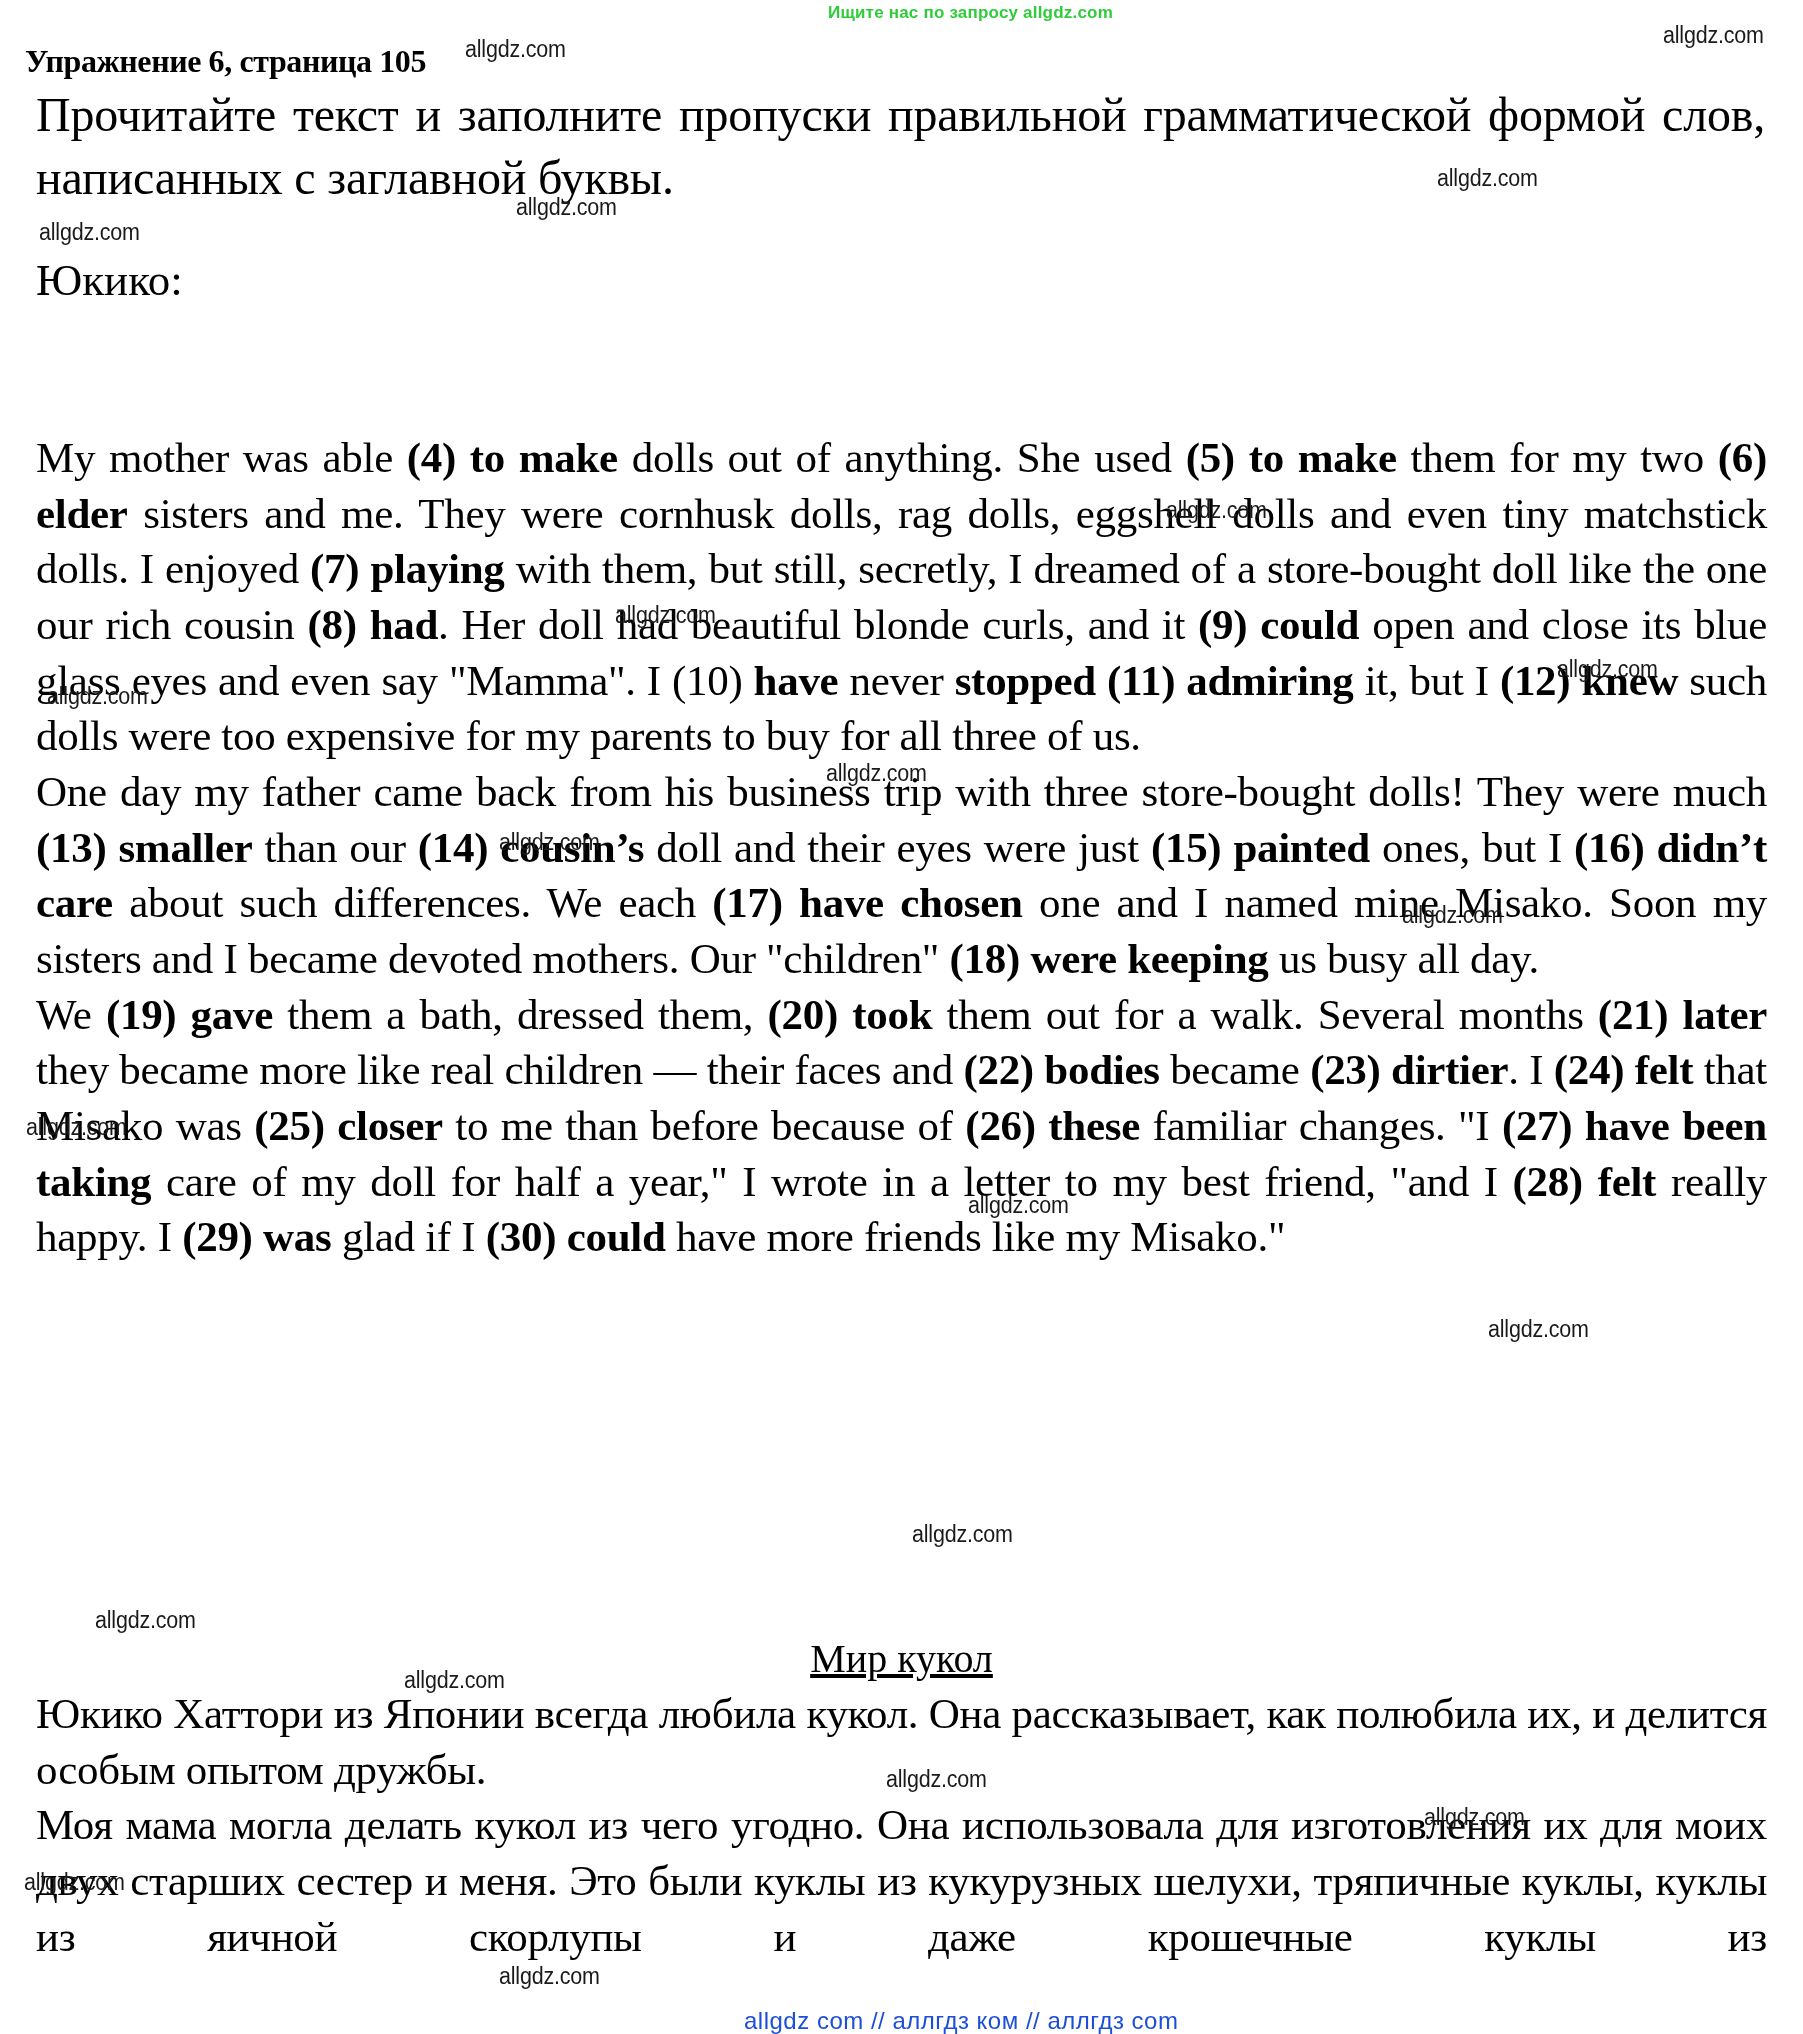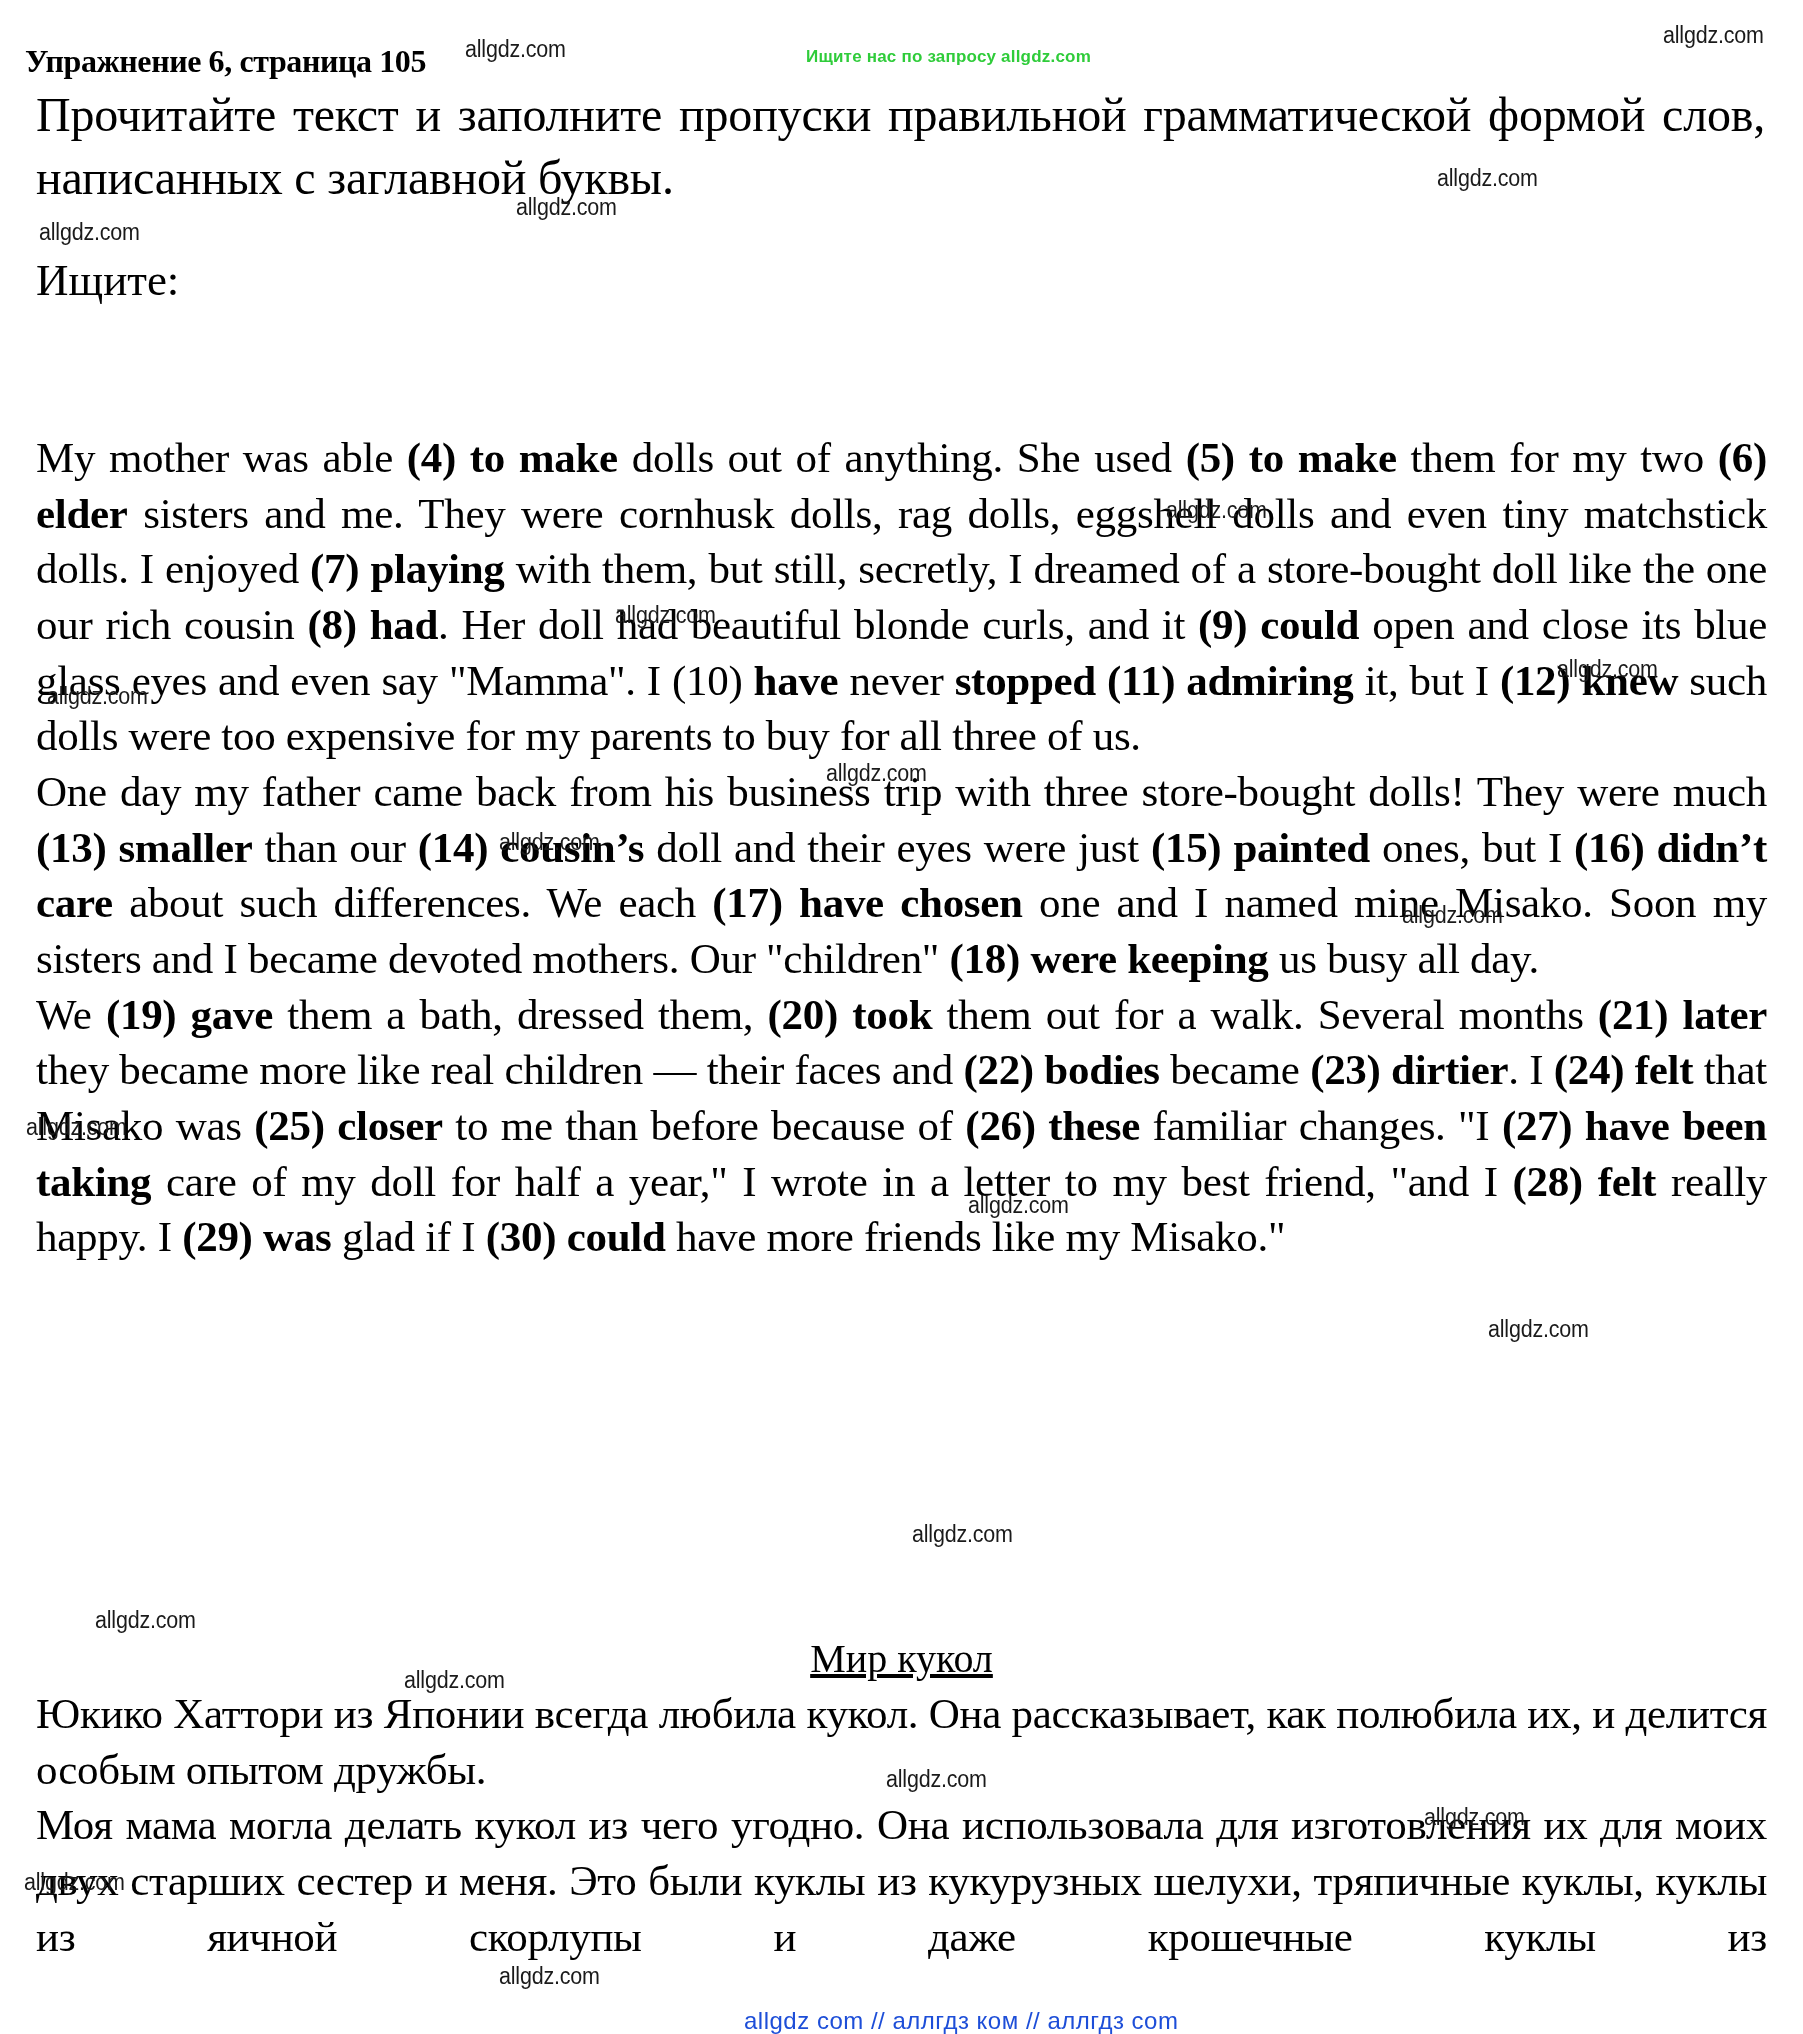--- a/index.html
+++ b/index.html
@@ -124,40 +124,40 @@
 </style>
 </head>
 <body>
 
 <div class="page">
 
   <h1 class="ex-title">Упражнение 6, страница 105</h1>
 
   <div class="ex-prompt">Прочитайте текст и заполните пропуски правильной грамматической формой слов, написанных с заглавной буквы.</div>
 
-  <div class="answer-label">Ищите:</div>
+  <div class="answer-label">Юкико:</div>
 
 
   <div class="body-block" id="en-body">
       <p>My mother was able <b>(4) to make</b> dolls out of anything. She used <b>(5) to make</b> them for my two <b>(6) elder</b> sisters and me. They were cornhusk dolls, rag dolls, eggshell dolls and even tiny matchstick dolls. I enjoyed <b>(7) playing</b> with them, but still, secretly, I dreamed of a store-bought doll like the one our rich cousin <b>(8) had</b>. Her doll had beautiful blonde curls, and it <b>(9) could</b> open and close its blue glass eyes and even say "Mamma". I (10) <b>have</b> never <b>stopped (11) admiring</b> it, but I <b>(12) knew</b> such dolls were too expensive for my parents to buy for all three of us.</p>
       <p>One day my father came back from his business trip with three store-bought dolls! They were much <b>(13) smaller</b> than our <b>(14) cousin’s</b> doll and their eyes were just <b>(15) painted</b> ones, but I <b>(16) didn’t care</b> about such differences. We each <b>(17) have chosen</b> one and I named mine Misako. Soon my sisters and I became devoted mothers. Our "children" <b>(18) were keeping</b> us busy all day.</p>
       <p>We <b>(19) gave</b> them a bath, dressed them, <b>(20) took</b> them out for a walk. Several months <b>(21) later</b> they became more like real children — their faces and <b>(22) bodies</b> became <b>(23) dirtier</b>. I <b>(24) felt</b> that Misako was <b>(25) closer</b> to me than before because of <b>(26) these</b> familiar changes. "I <b>(27) have been taking</b> care of my doll for half a year," I wrote in a letter to my best friend, "and I <b>(28) felt</b> really happy. I <b>(29) was</b> glad if I <b>(30) could</b> have more friends like my Misako."</p>
     </div>
 
   <div class="doc-heading" id="heading-ru">Мир кукол</div>
 
   <div class="body-block" id="ru-body">
       <p>Юкико Хаттори из Японии всегда любила кукол. Она рассказывает, как полюбила их, и делится особым опытом дружбы.</p>
       <p class="lastjust">Моя мама могла делать кукол из чего угодно. Она использовала для изготовления их для моих двух старших сестер и меня. Это были куклы из кукурузных шелухи, тряпичные куклы, куклы из яичной скорлупы и даже крошечные куклы из</p>
     </div>
 
 </div>
 
 <div class="wm-layer">
-  <div class="wm-green" style="left:806px; top:2.6px;margin-top:44px;">Ищите нас по запросу allgdz.com</div>
+  <div class="wm-green" style="left:828px; top:2.6px;">Ищите нас по запросу allgdz.com</div>
   <div class="wm" style="left:1663px; top:21.5px;">allgdz.com</div>
   <div id="wm-scatter">
       <div class="wm" style="left: 465px; top: 36px;">allgdz.com</div>
       <div class="wm" style="left: 1437px; top: 165px;">allgdz.com</div>
       <div class="wm" style="left: 516px; top: 194px;">allgdz.com</div>
       <div class="wm" style="left: 39px; top: 219px;">allgdz.com</div>
       <div class="wm" style="left: 1166px; top: 497px;">allgdz.com</div>
       <div class="wm" style="left: 615px; top: 602px;">allgdz.com</div>
       <div class="wm" style="left: 1557px; top: 656px;">allgdz.com</div>
       <div class="wm" style="left: 47px; top: 683px;">allgdz.com</div>

